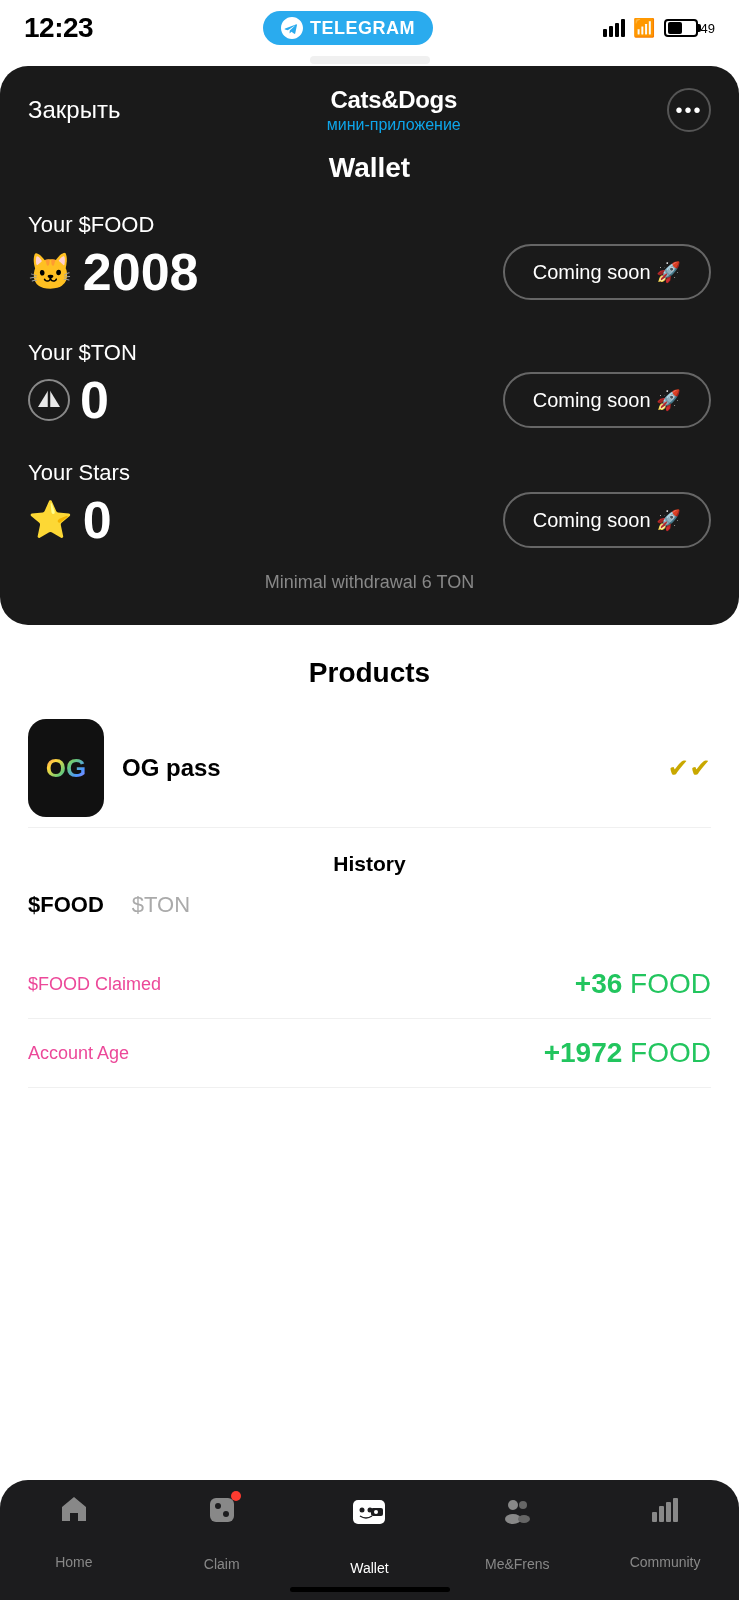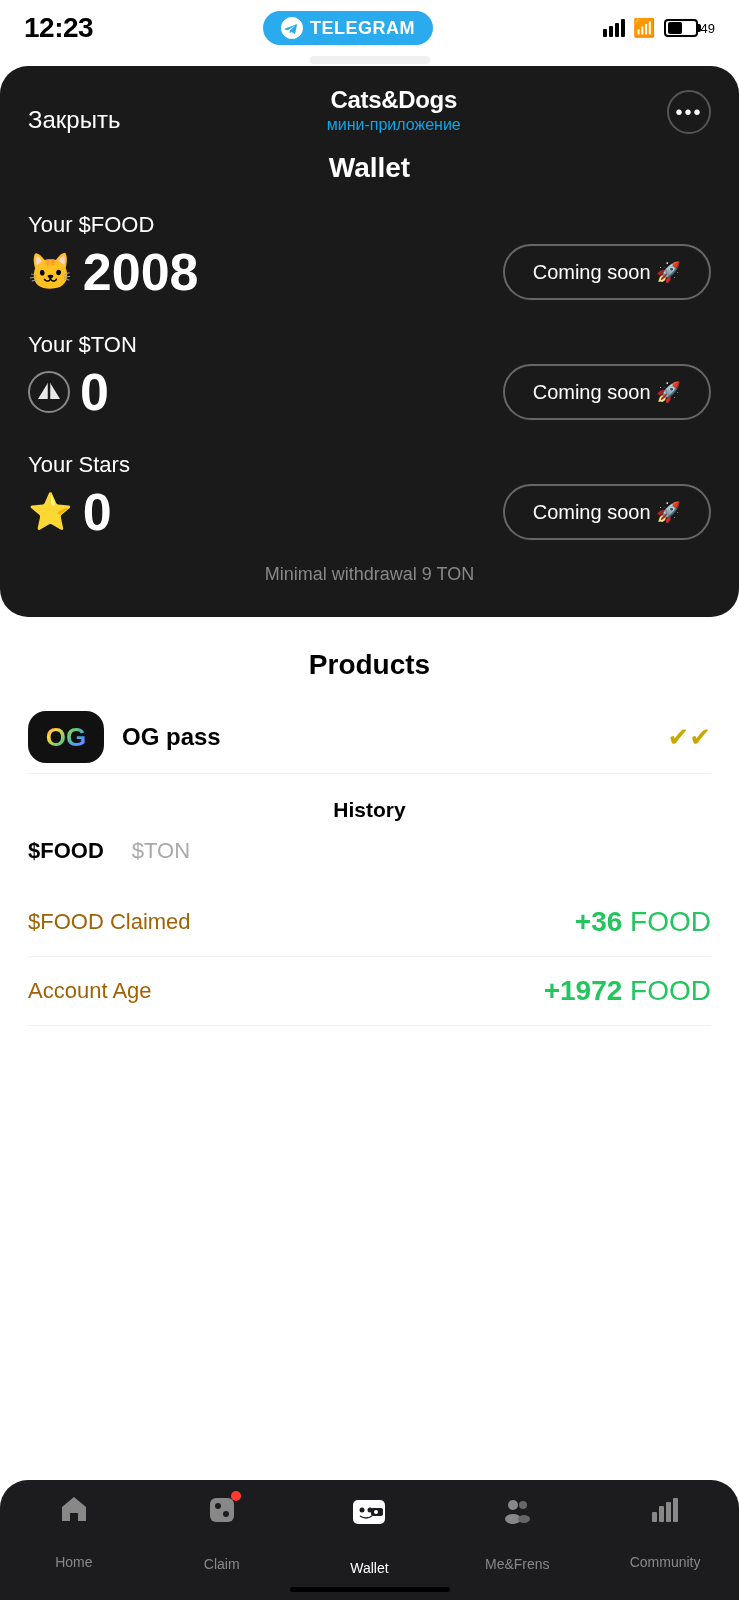--- a/index.html
+++ b/index.html
@@ -118,21 +118,21 @@
     .dark-section {
       background: #1a1a1a;
       border-radius: 28px 28px 28px 28px;
       padding: 0 0 32px 0;
       margin: 0;
     }
 
     
     .app-header {
       display: flex;
-      align-items: flex-end;
+      align-items: center;
       justify-content: space-between;
       padding: 20px 28px 14px 28px;
     }
     .close-btn {
       font-size: 24px;
       color: #fff;
       font-weight: 400;
     }
     .app-header-center {
       text-align: center;
@@ -230,21 +230,21 @@
       padding: 10px 0;
       border-bottom: 1px solid #f0f0f0;
     }
     .product-left {
       display: flex;
       align-items: center;
       gap: 18px;
     }
     .product-icon {
       width: 76px;
-      height: 52px;
+      height: 98px;
       border-radius: 18px;
       background: #111;
       display: flex;
       align-items: center;
       justify-content: center;
       font-size: 32px;
       overflow: hidden;
       position: relative;
     }
     .og-text {
@@ -272,43 +272,43 @@
     .history-title {
       font-size: 21px;
       font-weight: 700;
       color: #000;
       text-align: center;
       margin-bottom: 16px;
     }
     .history-tabs {
       display: flex;
       gap: 28px;
-      margin-bottom: 20px;
+      margin-bottom: 28px;
     }
     .history-tab {
       font-size: 22px;
       font-weight: 700;
       color: #000;
       padding-bottom: 4px;
       cursor: pointer;
     }
     .history-tab.inactive {
       color: #aaa;
       font-weight: 400;
     }
     .history-item {
       display: flex;
       align-items: center;
       justify-content: space-between;
       padding: 18px 0;
       border-bottom: 1px solid #f0f0f0;
     }
     .history-item-label {
-      font-size: 22px;
-      color: #a16207;
+      font-size: 18px;
+      color: #ec4899;
     }
     .history-item-amount {
       font-size: 28px;
       color: #000;
     }
     .history-item-amount .amount-num {
       color: #22c55e;
       font-weight: 700;
     }
 
@@ -406,21 +406,21 @@
       <div class="app-title">Cats&amp;Dogs</div>
       <div class="app-subtitle">мини-приложение</div>
     </div>
     <div class="more-btn">
       <span>•••</span>
     </div>
   </div>
 
   <div class="wallet-title">Wallet</div>
 
-  <div style="padding: 0 28px; margin-bottom: 32px;">
+  <div style="padding: 0 28px; margin-bottom: 40px;">
     <div class="balance-label">Your $FOOD</div>
     <div style="display:flex; align-items:center; justify-content:space-between; margin-top:6px;">
       <div class="balance-amount">
         <span class="balance-icon">🐱</span>
         <span class="balance-value">2008</span>
       </div>
       <button class="coming-soon-btn">Coming soon 🚀</button>
     </div>
   </div>
 
@@ -444,21 +444,21 @@
     <div class="balance-label">Your Stars</div>
     <div style="display:flex; align-items:center; justify-content:space-between; margin-top:6px;">
       <div class="balance-amount">
         <span class="balance-icon">⭐</span>
         <span class="balance-value">0</span>
       </div>
       <button class="coming-soon-btn">Coming soon 🚀</button>
     </div>
   </div>
 
-  <div class="withdrawal-note">Minimal withdrawal 9 TON</div>
+  <div class="withdrawal-note">Minimal withdrawal 6 TON</div>
 
 </div>
 
 <div class="white-section">
   <div class="section-title">Products</div>
   <div class="product-row">
     <div class="product-left">
       <div class="product-icon">
         <span class="og-text">OG</span>
       </div>

